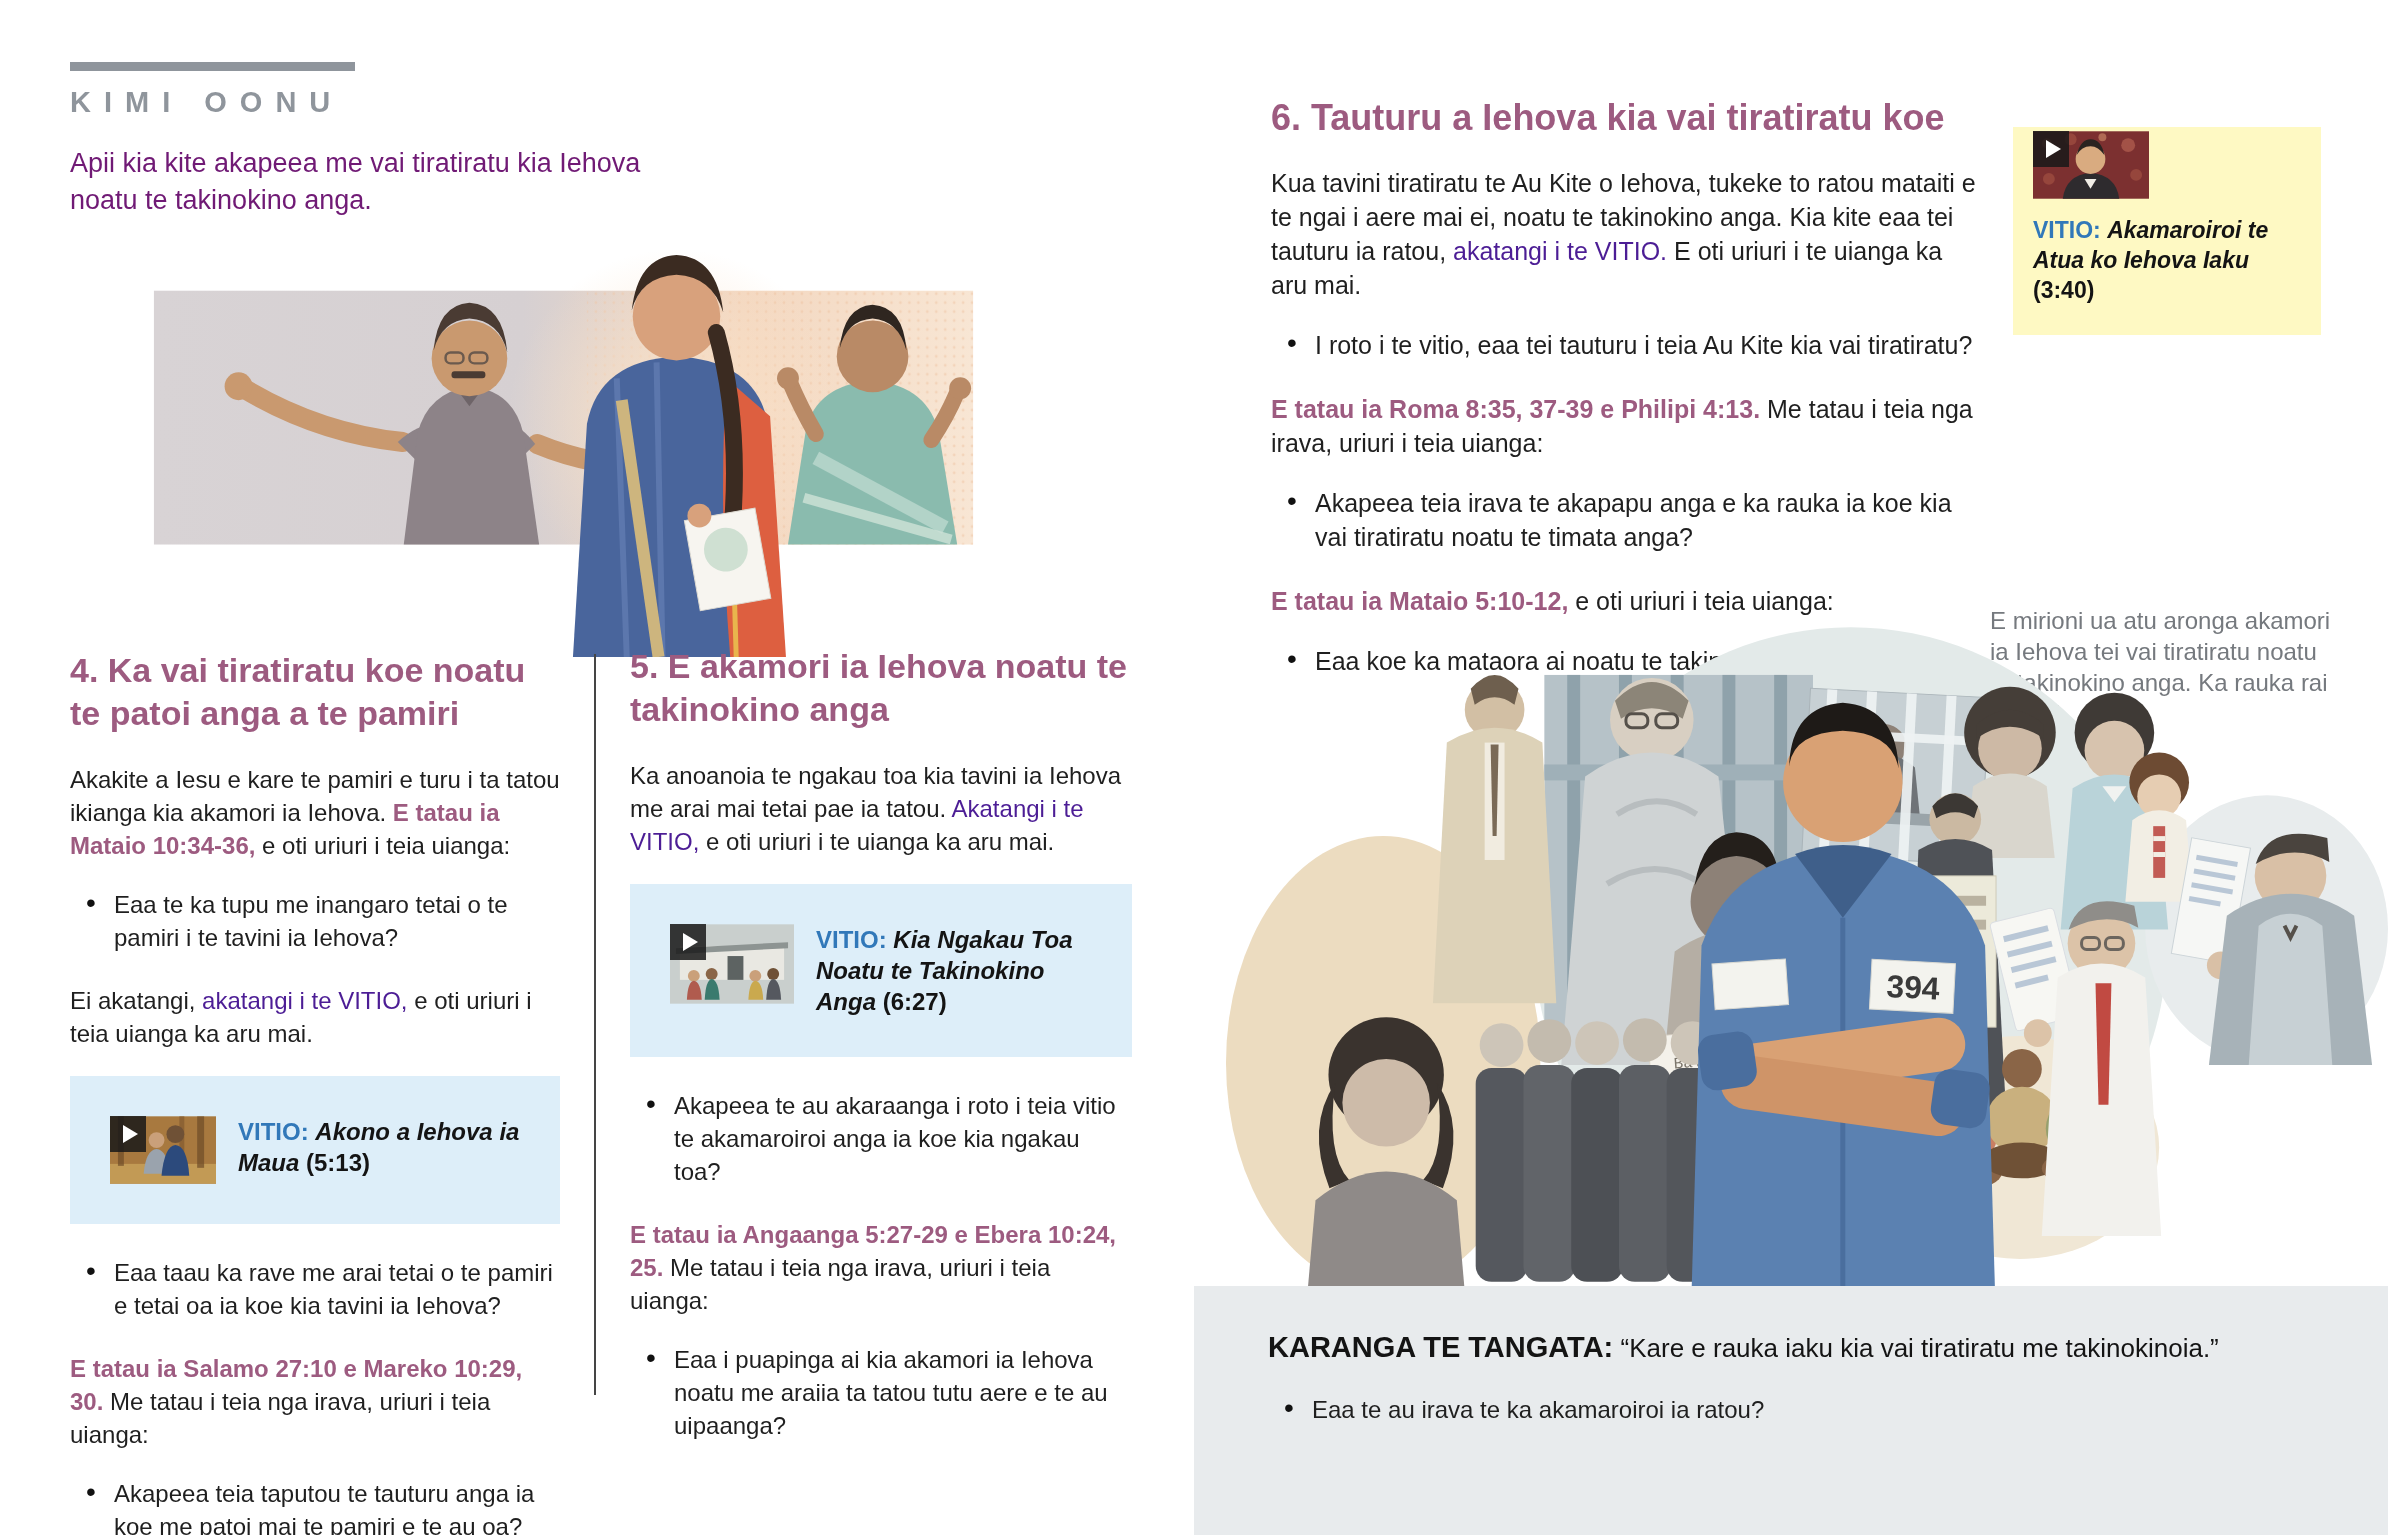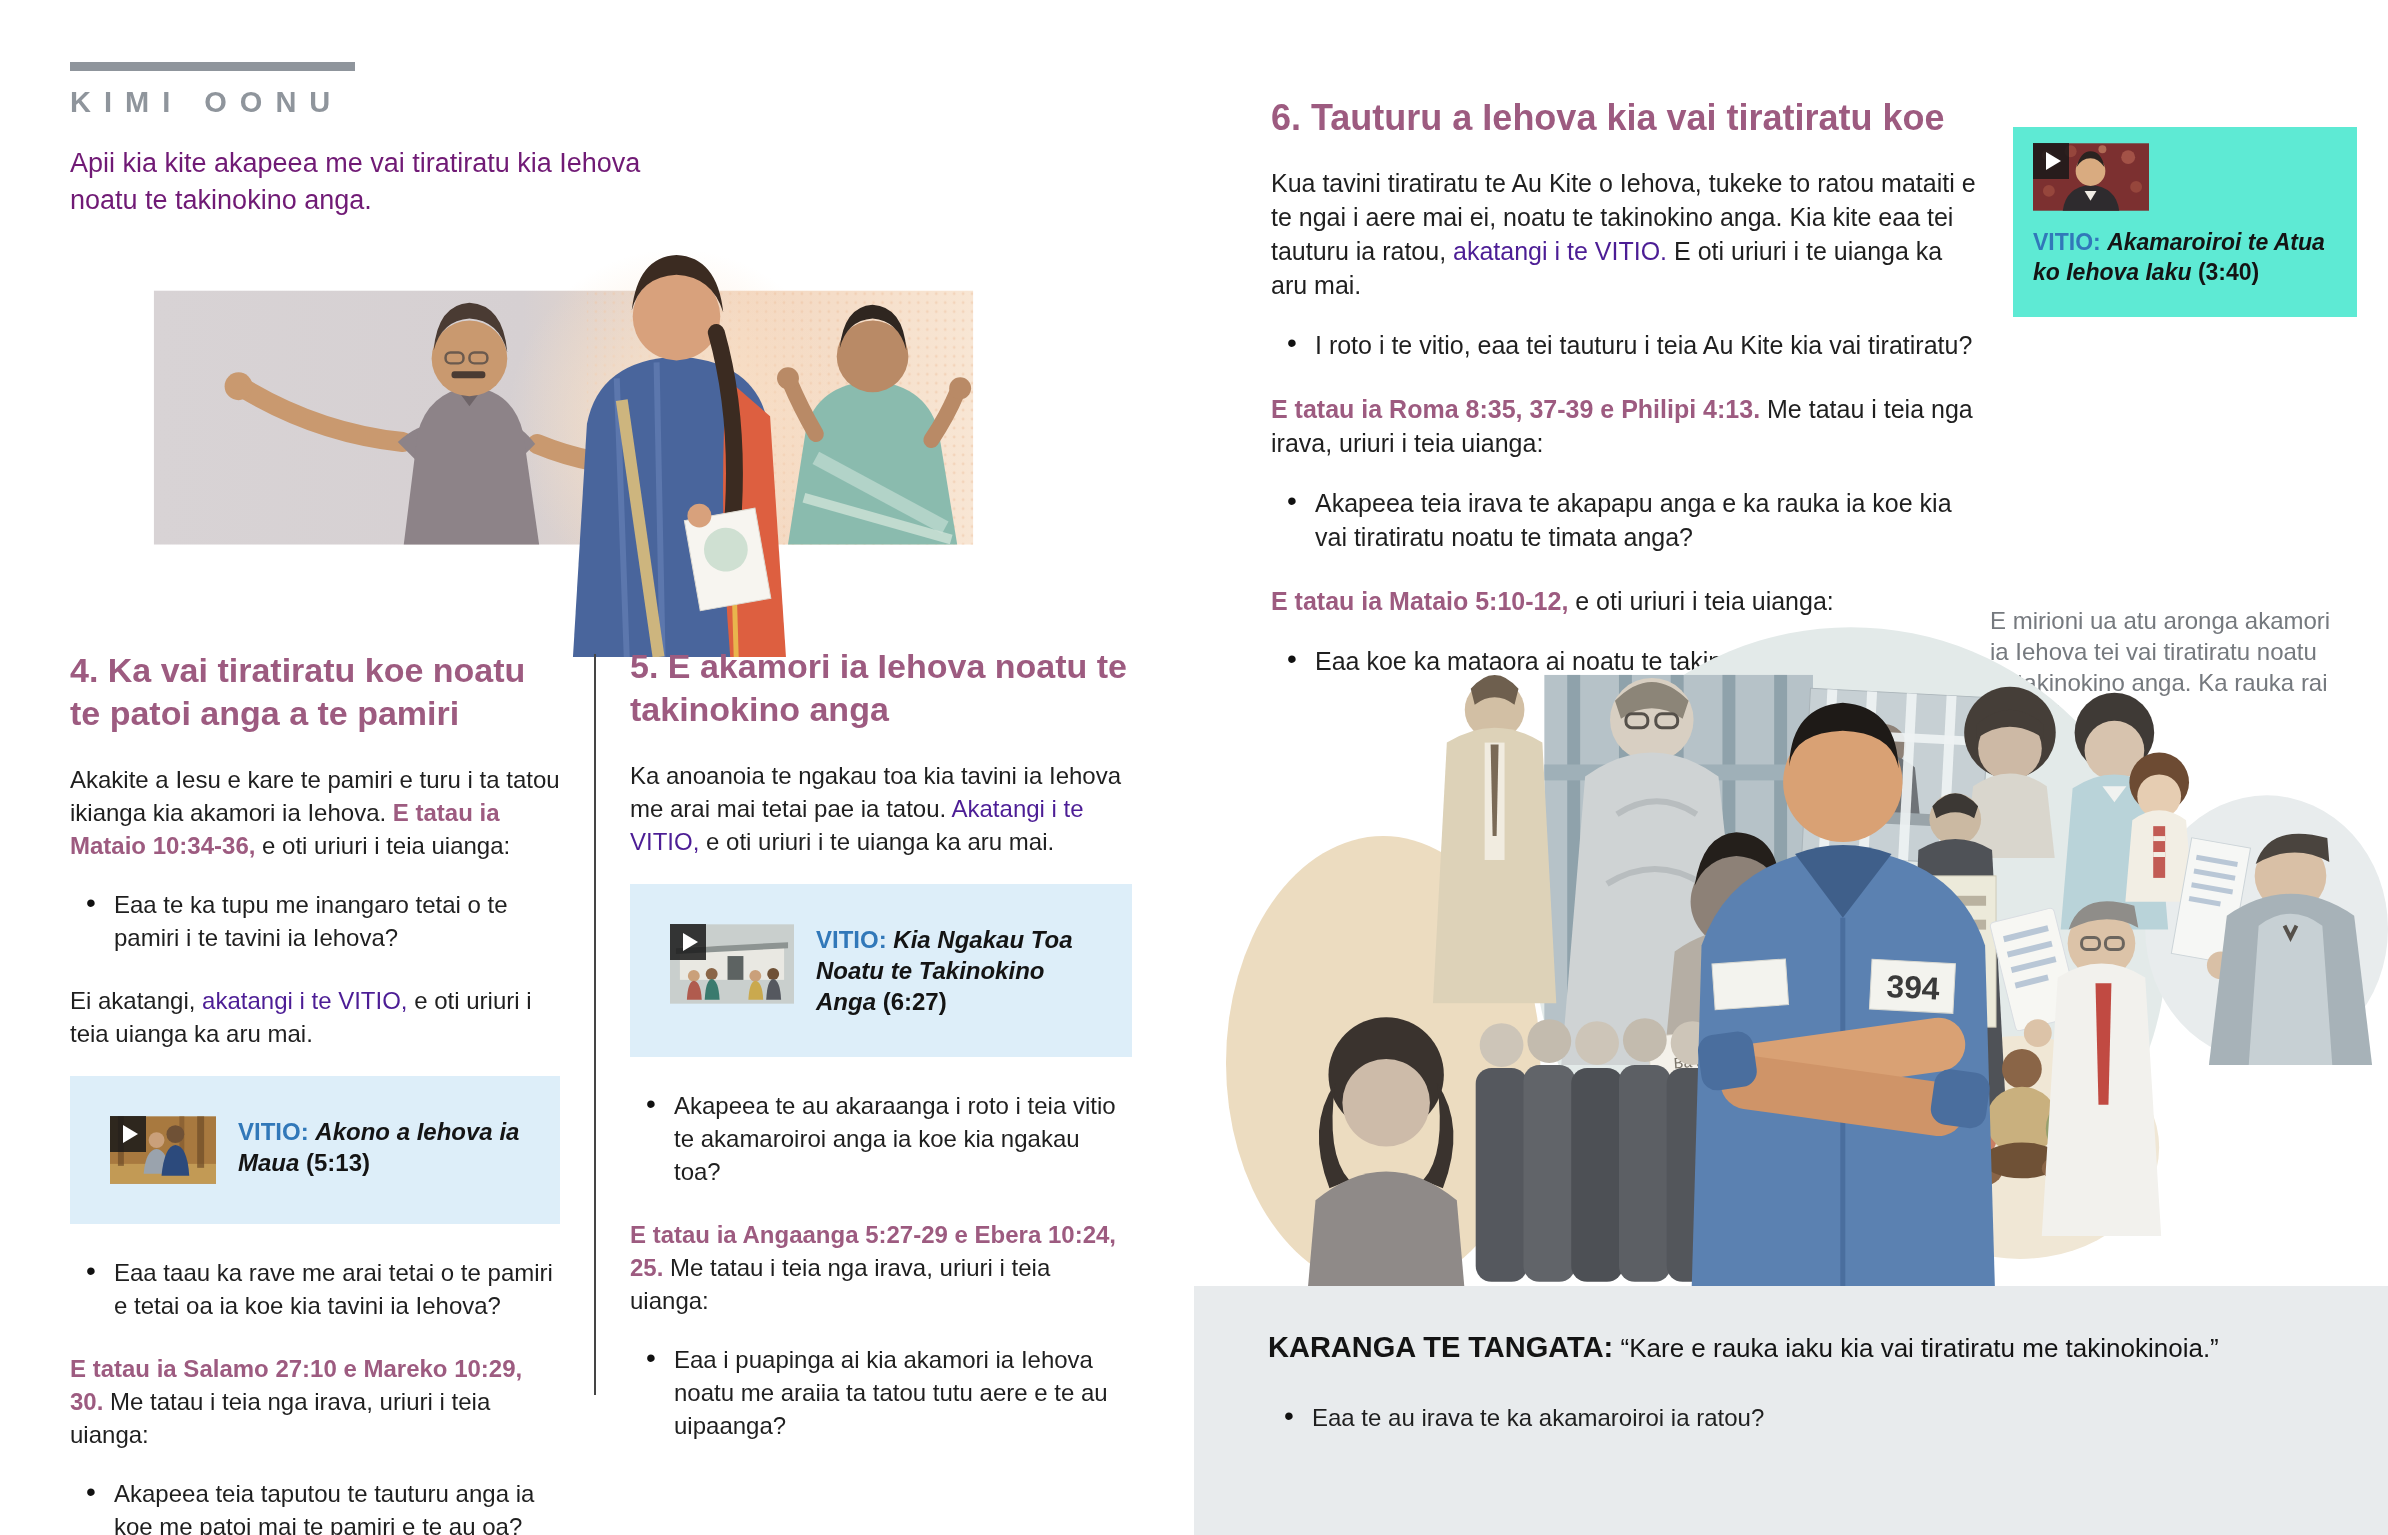--- a/index.html
+++ b/index.html
@@ -22,34 +22,34 @@
   .bullet::before{content:"\2022";position:absolute;left:16px;top:-2px;font-size:28px;color:#111;}
   
   .vbox{background:#ddeef9;display:flex;gap:22px;padding:40px;margin:0 0 32px 0;align-items:flex-start;cursor:pointer;}
   .thumbwrap{position:relative;flex:0 0 auto;}
   .play{position:absolute;left:0;top:0;width:36px;height:36px;background:rgba(25,25,25,.85);
         display:flex;align-items:center;justify-content:center;}
   .play .tri{width:0;height:0;border-left:15px solid #fff;border-top:9px solid transparent;border-bottom:9px solid transparent;margin-left:4px;}
   .vtext{font-size:24px;line-height:31px;font-weight:bold;color:#141414;}
   .vtext .vlabel{color:#3178b9;font-style:normal;}
   .vtext .vtitle{font-style:italic;}
-  .vbox-col{position:absolute;left:2013px;top:127px;width:344px;background:#5eead4;padding:16px 20px 30px 20px;box-sizing:border-box;cursor:pointer;}
+  .vbox-col{position:absolute;left:2013px;top:127px;width:308px;background:#fef9c3;padding:4px 20px 30px 20px;box-sizing:border-box;cursor:pointer;}
   .vbox-col .vtext{margin-top:16px;font-size:23px;line-height:30px;}
   
   .s6{position:absolute;left:1271px;top:96px;width:712px;}
   .s6 h2.sec{font-size:36px;line-height:44px;margin-bottom:26px;}
   .s6 .b{font-size:25px;line-height:34px;}
   .s6 .bullet{font-size:25px;line-height:34px;}
   
   .caption{position:absolute;left:1990px;top:605px;width:350px;font-size:24px;line-height:31px;color:#75797e;}
   
   .callout{position:absolute;left:1194px;top:1286px;width:1194px;height:318px;background:#e8ebed;box-sizing:border-box;padding:44px 60px 0 74px;}
   .callout .line1{font-size:26px;line-height:34px;color:#141414;}
   .callout .clabel{font-weight:bold;font-size:29px;letter-spacing:0px;}
-  .callout .bullet{margin-top:36px;margin-bottom:0;}
+  .callout .bullet{margin-top:28px;margin-bottom:0;}
   svg{display:block;}
 </style>
 </head>
 <body>
 
 <div class="page">
 
   <div class="kicker-bar"></div>
   <div class="kicker">KIMI OONU</div>
   <div class="intro">Apii kia kite akapeea me vai tiratiratu kia Iehova noatu te takinokino anga.</div>

